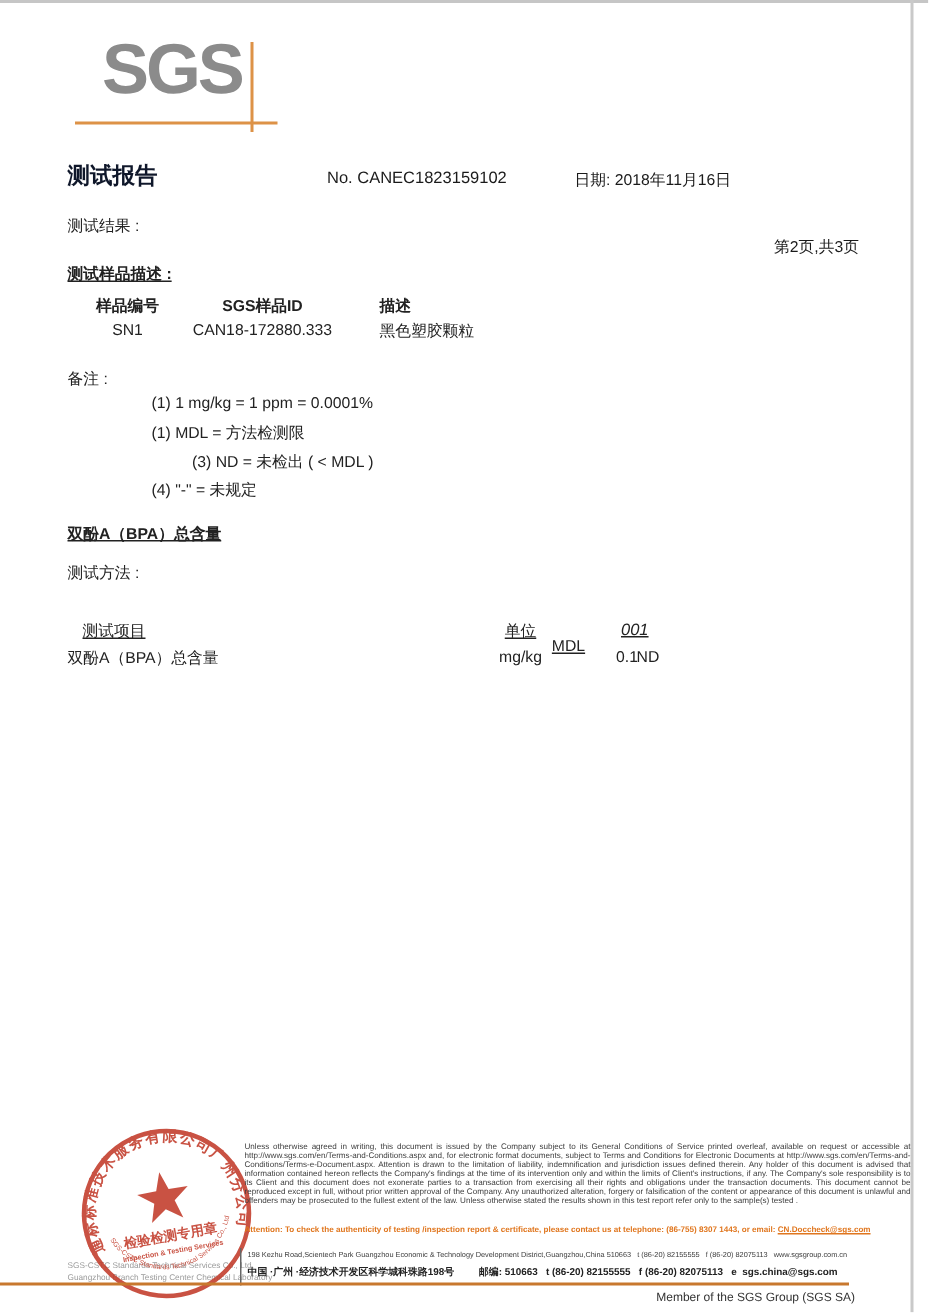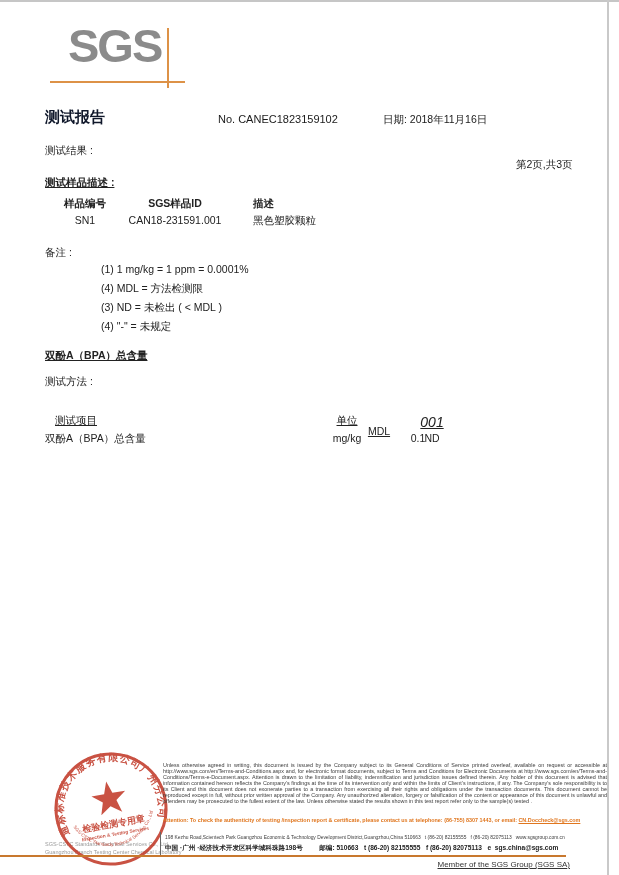--- a/index.html
+++ b/index.html
@@ -27,51 +27,51 @@
 
   .st-h1{position:absolute;left:45px;top:197px;width:80px;text-align:center;font-size:10.5px;font-weight:bold;}
   .st-h2{position:absolute;left:125px;top:197px;width:100px;text-align:center;font-size:10.5px;font-weight:bold;}
   .st-h3{position:absolute;left:253px;top:197px;font-size:10.5px;font-weight:bold;}
   .st-c1{position:absolute;left:45px;top:214px;width:80px;text-align:center;font-size:10.5px;}
   .st-c2{position:absolute;left:125px;top:214px;width:100px;text-align:center;font-size:10.5px;}
   .st-c3{position:absolute;left:253px;top:214px;font-size:10.5px;}
 
   .notes-heading{position:absolute;left:45px;top:246px;font-size:10.5px;}
   .note{position:absolute;left:101px;font-size:10.5px;}
-  .note1{top:263px;} .note2{top:282px;} .note3{top:301px;} .note4{top:320px;}
+  .note1{top:263px;} .note2{top:282px;} .note3{top:301px;margin-left:27px;} .note4{top:320px;}
 
   .bpa-heading{position:absolute;left:45px;top:349px;font-size:10.5px;font-weight:bold;text-decoration:underline;}
   .method-label{position:absolute;left:45px;top:375px;font-size:10.5px;}
   .method-text{position:absolute;left:122px;top:375px;width:448px;font-size:10.5px;line-height:19px;text-align:justify;}
 
   .rt-h-item{position:absolute;left:55px;top:414px;font-size:10.5px;text-decoration:underline;}
   .rt-h-unit{position:absolute;left:327px;top:414px;width:40px;text-align:center;font-size:10.5px;text-decoration:underline;}
   .rt-h-mdl{position:absolute;left:362px;top:425px;width:34px;text-align:center;font-size:10.5px;text-decoration:underline;}
-  .rt-h-smp{position:absolute;left:414px;top:414px;width:36px;text-align:center;font-size:14px;font-style:italic;text-decoration:underline;}
+  .rt-h-smp{position:absolute;left:414px;top:414px;width:36px;font-size:11px;font-style:italic;text-decoration:underline;}
   .rt-c-item{position:absolute;left:45px;top:432px;font-size:10.5px;}
   .rt-c-unit{position:absolute;left:327px;top:432px;width:40px;text-align:center;font-size:10.5px;}
   .rt-c-mdl{position:absolute;left:362px;top:432px;width:34px;text-align:center;font-size:10.5px;margin-left:39px;}
   .rt-c-smp{position:absolute;left:414px;top:432px;width:36px;text-align:center;font-size:10.5px;}
 
   
   .company-line{position:absolute;left:45px;font-size:5.5px;color:#9b9b9b;white-space:nowrap;}
   .company-line1{top:841px;} .company-line2{top:849px;}
 
   .stamp-wrap{position:absolute;left:52px;top:750px;width:118px;height:118px;transform:rotate(-10deg);opacity:.88;}
 
   .fineprint{position:absolute;left:163px;top:762px;width:444px;font-size:5.4px;line-height:6px;
     color:#3c3c3c;text-align:justify;}
   .attention{position:absolute;left:163px;top:817px;width:444px;font-size:5.4px;line-height:6px;
     color:#e0761e;font-weight:bold;}
   .attention .email{text-decoration:underline;}
   .addr-sep{position:absolute;left:160px;top:832px;width:1px;height:25px;background:#666;}
   .addr-en{position:absolute;left:165px;top:835px;width:440px;font-size:4.9px;color:#3c3c3c;white-space:pre;}
   .addr-cn{position:absolute;left:165px;top:844px;width:440px;font-size:6.6px;font-weight:600;color:#222;white-space:pre;}
   .footer-rule{position:absolute;left:0;top:855px;width:566px;height:2px;background:#c8782e;}
-  .member{position:absolute;left:420px;top:860px;width:150px;text-align:right;font-size:8px;color:#333;text-decoration:underline;}
+  .member{position:absolute;left:420px;top:860px;width:150px;text-align:right;font-size:8px;color:#333;}
 </style>
 </head>
 <body>
 
 <div class="page">
   <div class="border-top"></div>
   <div class="border-right"></div>
 
   <div class="logo-text">SGS</div>
   <div class="logo-hline"></div>
@@ -82,26 +82,26 @@
   <div class="report-date">日期: 2018年11月16日</div>
   <div class="report-page">第2页,共3页</div>
 
   <div class="results-label">测试结果 :</div>
 
   <div class="sample-heading">测试样品描述 :</div>
   <div class="st-h1">样品编号</div>
   <div class="st-h2">SGS样品ID</div>
   <div class="st-h3">描述</div>
   <div class="st-c1">SN1</div>
-  <div class="st-c2">CAN18-231591.001</div>
+  <div class="st-c2">CAN18-172880.333</div>
   <div class="st-c3">黑色塑胶颗粒</div>
 
   <div class="notes-heading">备注 :</div>
   <div class="note note1">(1) 1 mg/kg = 1 ppm = 0.0001%</div>
-  <div class="note note2">(4) MDL = 方法检测限</div>
+  <div class="note note2">(1) MDL = 方法检测限</div>
   <div class="note note3">(3) ND = 未检出 ( &lt; MDL )</div>
   <div class="note note4">(4) "-" = 未规定</div>
 
   <div class="bpa-heading">双酚A（BPA）总含量</div>
   <div class="method-label">测试方法 :</div>
 
   <div class="rt-h-item">测试项目</div>
   <div class="rt-h-unit">单位</div>
   <div class="rt-h-mdl">MDL</div>
   <div class="rt-h-smp">001</div>

